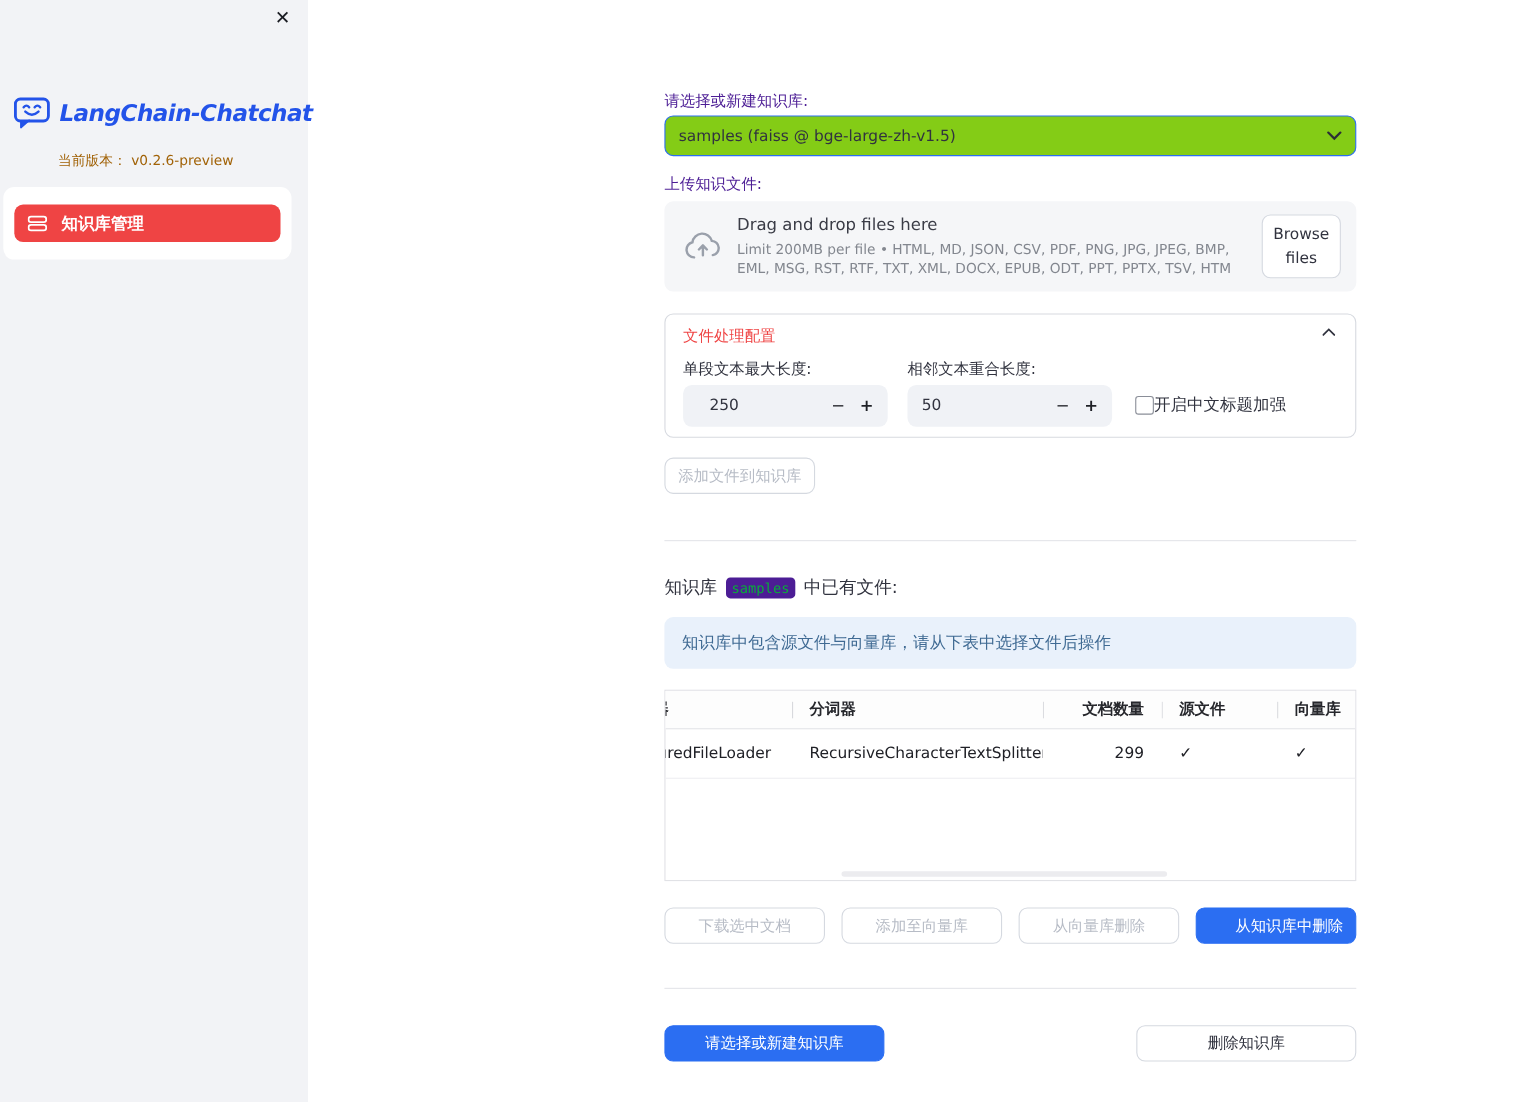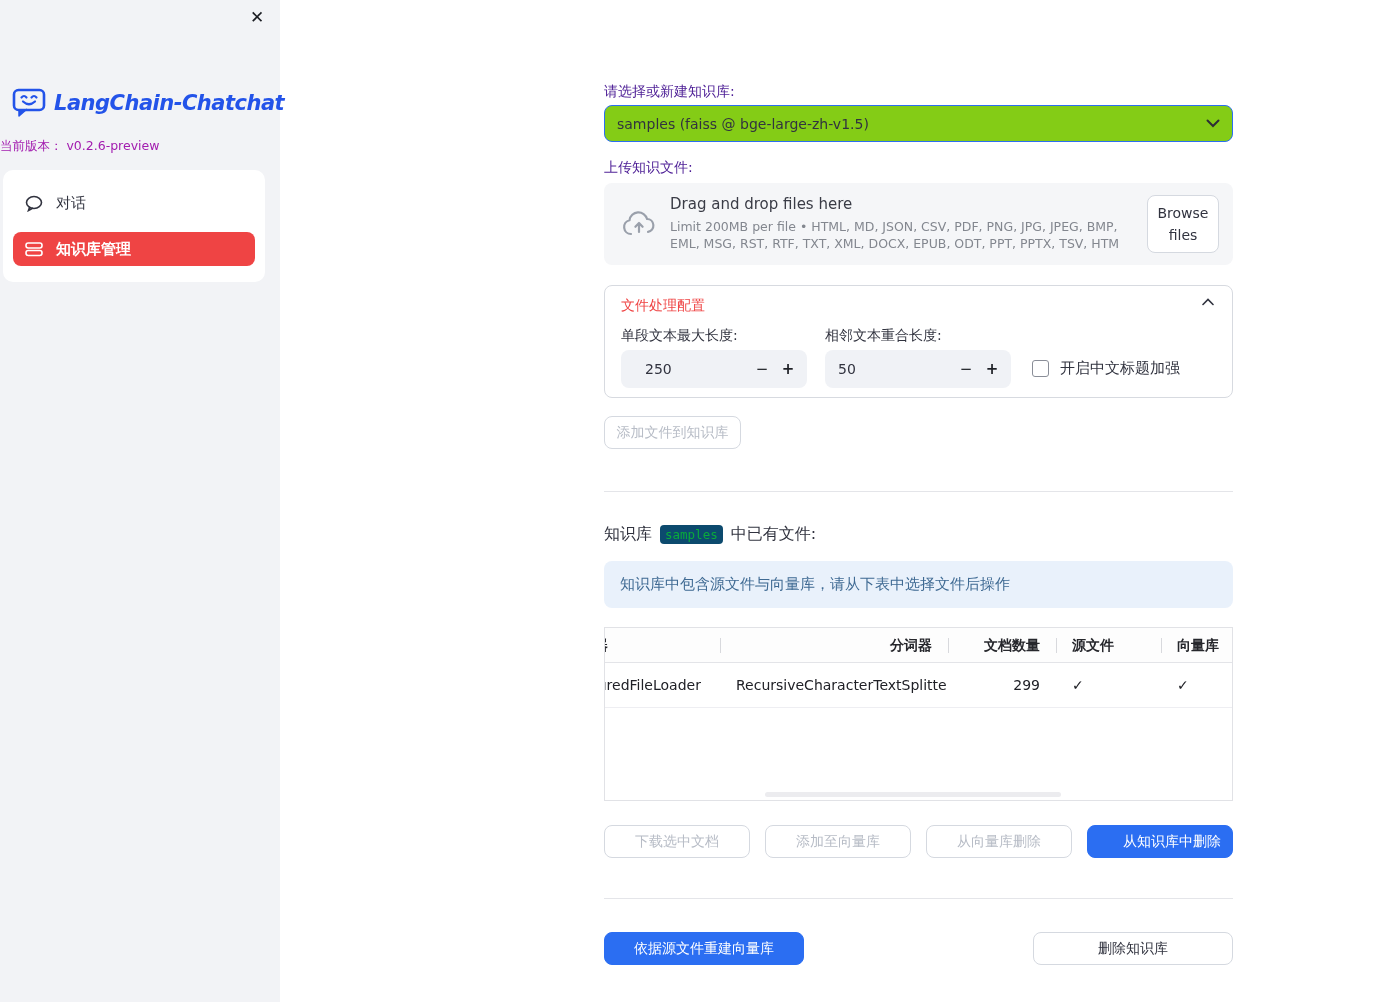--- a/index.html
+++ b/index.html
@@ -5,21 +5,21 @@
   * { margin:0; padding:0; box-sizing:border-box; }
   html,body { width:1380px; height:1002px; background:#ffffff; overflow:hidden;
               font-family:"DejaVu Sans","Liberation Sans",sans-serif; color:#31333f; }
 
   
   .sidebar { position:absolute; left:0; top:0; width:280px; height:1002px; background:#f2f3f6; }
   .close-btn { position:absolute; top:6px; right:12px; width:22px; height:22px; font-size:17px;
                color:#1a1c22; cursor:pointer; text-align:center; line-height:22px; }
   .logo-row { position:absolute; top:87px; left:12px; width:256px; display:flex; align-items:center; gap:8px; }
   .logo-text { font-size:21px; font-weight:bold; font-style:italic; color:#2353e9; letter-spacing:-0.5px; white-space:nowrap; }
-  .version-row { position:absolute; top:138px; left:0; width:265px; text-align:left; font-size:12.5px; color:#a21caf; }
+  .version-row { position:absolute; top:138px; left:0; width:265px; text-align:center; font-size:12.5px; color:#a16207; }
   .nav-card { position:absolute; top:170px; left:3px; width:262px; background:#ffffff; border-radius:10px; padding:16px 10px; }
   .nav-item { display:flex; align-items:center; gap:13px; height:34px; padding:0 12px; font-size:15px;
               border-radius:8px; cursor:pointer; color:#31333f; }
   .nav-item + .nav-item { margin-top:12px; }
   .nav-item.active { background:#ef4444; color:#ffffff; font-weight:bold; }
 
   
   .main { position:absolute; left:604px; top:0; width:629px; height:1002px; }
   .field-label { position:absolute; left:0; font-size:14px; color:#4c1d95; }
 
@@ -39,53 +39,53 @@
   .expander { position:absolute; top:285px; left:0; width:629px; height:113px; border:1px solid #d7dae0;
               border-radius:8px; background:#ffffff; }
   .exp-title { position:absolute; top:11px; left:16px; font-size:14px; color:#ef4444; cursor:pointer; }
   .exp-chevron { position:absolute; top:12px; right:18px; cursor:pointer; }
   .exp-label { position:absolute; top:41px; font-size:14px; color:#31333f; }
   .num-input { position:absolute; top:64px; width:186px; height:38px; background:#f0f2f6; border-radius:8px;
                display:flex; align-items:center; font-size:14px; }
   .num-value { padding-left:13px; flex:1; color:#31333f; }
   .step-btn { width:26px; text-align:center; font-size:15px; color:#1e2026; cursor:pointer; user-select:none; }
   .step-btn.plus { margin-right:6px; font-weight:bold; }
-  .checkbox-row { position:absolute; top:73px; left:427px; display:flex; align-items:center; gap:11px; cursor:pointer; }
+  .checkbox-row { position:absolute; top:73px; left:427px; display:flex; align-items:center; cursor:pointer; }
   .checkbox-box { width:17px; height:17px; border:1.5px solid #8a8e98; border-radius:3px; background:#ffffff; }
   .checkbox-label { font-size:15px; color:#31333f; }
 
   .btn { border-radius:8px; font-size:14px; display:flex; align-items:center; justify-content:center;
          cursor:pointer; white-space:nowrap; }
   .btn.disabled { background:#ffffff; border:1px solid #d5d9e0; color:#b7bcc6; cursor:default; }
   .btn.secondary { background:#ffffff; border:1px solid #d5d9e0; color:#31333f; }
   .btn.primary { background:#2b6ef2; border:1px solid #2b6ef2; color:#ffffff; }
 
   .add-files-btn { position:absolute; top:416px; left:0; width:137px; height:33px; }
 
   .divider { position:absolute; left:0; width:629px; height:1px; background:#e4e5e9; }
 
   .kb-files-line { position:absolute; top:524px; left:0; font-size:16px; color:#31333f; display:flex; align-items:center; gap:8px; }
   .code-chip { font-family:"DejaVu Sans Mono","Liberation Mono",monospace; font-size:12.5px; color:#09ab3b;
-               background:#0c4a6e; border-radius:4px; padding:2px 5px; }
+               background:#4c1d95; border-radius:4px; padding:2px 5px; }
 
   .info-box { position:absolute; top:561px; left:0; width:629px; height:47px; background:#e9f1fb; border-radius:8px;
               display:flex; align-items:center; padding:0 16px; font-size:15px; color:#3f6a93; }
 
   
   .table-outer { position:absolute; top:627px; left:0; width:629px; height:174px; border:1px solid #e1e2e6;
                  background:#ffffff; overflow:hidden; }
   .table-inner { width:712px; margin-left:-83px; }
   .t-header { display:flex; height:35px; border-bottom:1px solid #e3e4e8; background:#fdfdfd; }
   .t-hcell { font-size:14px; font-weight:600; color:#26272c; line-height:34px; padding:0 16px;
              position:relative; overflow:hidden; white-space:nowrap; }
   .t-hcell:not(:first-child)::before { content:""; position:absolute; left:0; top:10px; height:15px;
              width:1px; background:#d8d9dd; }
   .t-row { display:flex; height:45px; align-items:center; border-bottom:1px solid #eeeef2; cursor:pointer; }
   .t-cell { font-size:14px; color:#202127; padding:0 16px; overflow:hidden; white-space:nowrap; }
-  .c1 { width:198px; } .c2 { width:228px;text-align:right; } .c3 { width:108px; text-align:right; }
+  .c1 { width:198px; } .c2 { width:228px; } .c3 { width:108px; text-align:right; }
   .c4 { width:105px; } .c5 { width:73px; }
   .t-scrollbar { position:absolute; bottom:3px; left:160px; width:296px; height:5px; background:#ececef;
                  border-radius:3px; cursor:pointer; }
 
   .actions-row .btn { position:absolute; top:825px; width:146px; height:33px; }
   .footer-row .btn { position:absolute; top:932px; width:200px; height:33px; }
 
   svg { display:block; }
 </style>
 </head>
@@ -103,29 +103,20 @@
         <path d="M19.5 10.5 q2.5 -3 5 0" fill="none" stroke="#2353e9" stroke-width="2.2" stroke-linecap="round"></path>
         <path d="M11 14.5 q6 5.5 12 0" fill="none" stroke="#2353e9" stroke-width="2.2" stroke-linecap="round"></path>
       </svg>
     </span>
     <span class="logo-text">LangChain-Chatchat</span>
   </div>
 
   <div class="version-row">当前版本： v0.2.6-preview</div>
 
   <div class="nav-card">
-    <div class="nav-item">
-      <span>
-        <svg width="18" height="17" viewBox="0 0 18 17">
-          <ellipse cx="9" cy="7.5" rx="7.5" ry="6" fill="none" stroke="#31333f" stroke-width="1.6"></ellipse>
-          <path d="M4.5 12.5 L3.5 15.5 L7.5 13.3" fill="none" stroke="#31333f" stroke-width="1.6" stroke-linecap="round"></path>
-        </svg>
-      </span>
-      <span>对话</span>
-    </div>
     <div class="nav-item active">
       <span>
         <svg width="18" height="16" viewBox="0 0 18 16">
           <rect x="1" y="2" width="16" height="5" rx="2.2" fill="none" stroke="#ffffff" stroke-width="1.6"></rect>
           <rect x="1" y="9.5" width="16" height="5" rx="2.2" fill="none" stroke="#ffffff" stroke-width="1.6"></rect>
         </svg>
       </span>
       <span>知识库管理</span>
     </div>
   </div>
@@ -223,17 +214,17 @@
   <div class="actions-row">
     <div class="btn disabled" style="left:0px;">下载选中文档</div>
     <div class="btn disabled" style="left:161px;">添加至向量库</div>
     <div class="btn disabled" style="left:322px;">从向量库删除</div>
     <div class="btn primary" style="left:483px;padding-left:24px;">从知识库中删除</div>
   </div>
 
   <div class="divider" style="top:898px;"></div>
 
   <div class="footer-row">
-    <div class="btn primary" style="left:0px;">依据源文件重建向量库</div>
+    <div class="btn primary" style="left:0px;">请选择或新建知识库</div>
     <div class="btn secondary" style="left:429px;">删除知识库</div>
   </div>
 
 </div>
 
 </body></html>

